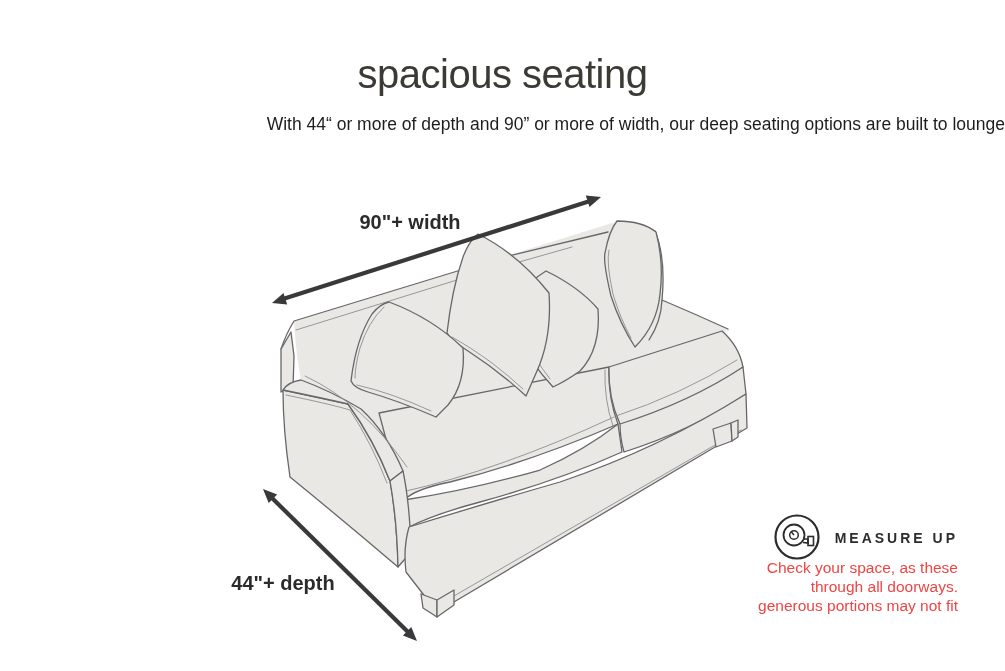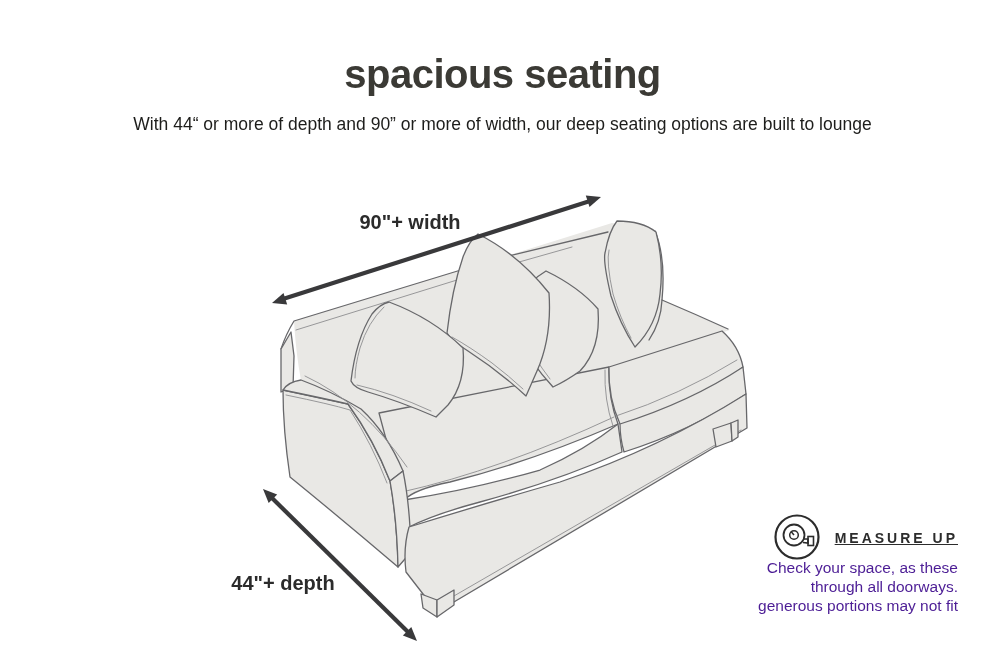--- a/index.html
+++ b/index.html
@@ -1,26 +1,26 @@
 <!DOCTYPE html>
 <html><head>
 <meta charset="utf-8">
 <style>
   html,body{margin:0;padding:0;background:#ffffff;}
   body{font-family:"Liberation Sans","DejaVu Sans",sans-serif;}
   .stage{position:relative;width:1005px;height:671px;background:#ffffff;overflow:hidden;}
 
   .page-title{
     position:absolute;top:50px;left:0;width:1005px;
-    text-align:center;font-size:40px;line-height:48px;font-weight:700;
+    text-align:center;font-size:40px;line-height:48px;font-weight:400;
     color:#3b3a35;letter-spacing:-0.5px;
   }
   .page-desc{
     position:absolute;top:112px;left:0;width:1005px;
-    text-align:center;font-size:17.5px;line-height:24.5px;
+    text-align:right;font-size:17.5px;line-height:24.5px;
     color:#1d1d1b;
   }
   .page-desc span{display:block;}
 
   svg.diagram{position:absolute;left:0;top:0;}
 
   
   .fl{fill:#e9e8e5;stroke:#67676a;stroke-width:1.3;stroke-linejoin:round;stroke-linecap:round;}
   .fo{fill:#e9e8e5;stroke:none;}
   .ln{fill:none;stroke:#67676a;stroke-width:1.3;stroke-linejoin:round;stroke-linecap:round;}
@@ -28,27 +28,27 @@
   .arrow-line{stroke:#39393b;stroke-width:4.2;stroke-linecap:butt;}
   .arrow-head{fill:#39393b;stroke:none;}
   .dim-label{font-family:"Liberation Sans","DejaVu Sans",sans-serif;font-size:20px;font-weight:700;fill:#2b2b2b;}
 
   
   .measure-head{
     position:absolute;top:513px;right:47px;
     display:flex;align-items:center;gap:13px;
   }
   .measure-head .mu-label{
-    font-size:14px;font-weight:700;letter-spacing:3px;color:#2c2c2c;white-space:nowrap;text-decoration:underline;
+    font-size:14px;font-weight:700;letter-spacing:3px;color:#2c2c2c;white-space:nowrap;
   }
   .mu-icon{display:block;}
   .mu-icon circle,.mu-icon path,.mu-icon rect,.mu-icon line{fill:none;stroke:#2c2c2c;}
   .measure-note{
     position:absolute;top:558px;right:47px;width:230px;
-    text-align:right;font-size:15.5px;line-height:19px;color:#4c1d95;
+    text-align:right;font-size:15.5px;line-height:19px;color:#ef4444;
   }
   .measure-note span{display:block;}
 </style>
 </head>
 <body>
 
 <div class="stage">
 
   <div class="page-title">spacious seating</div>
 

